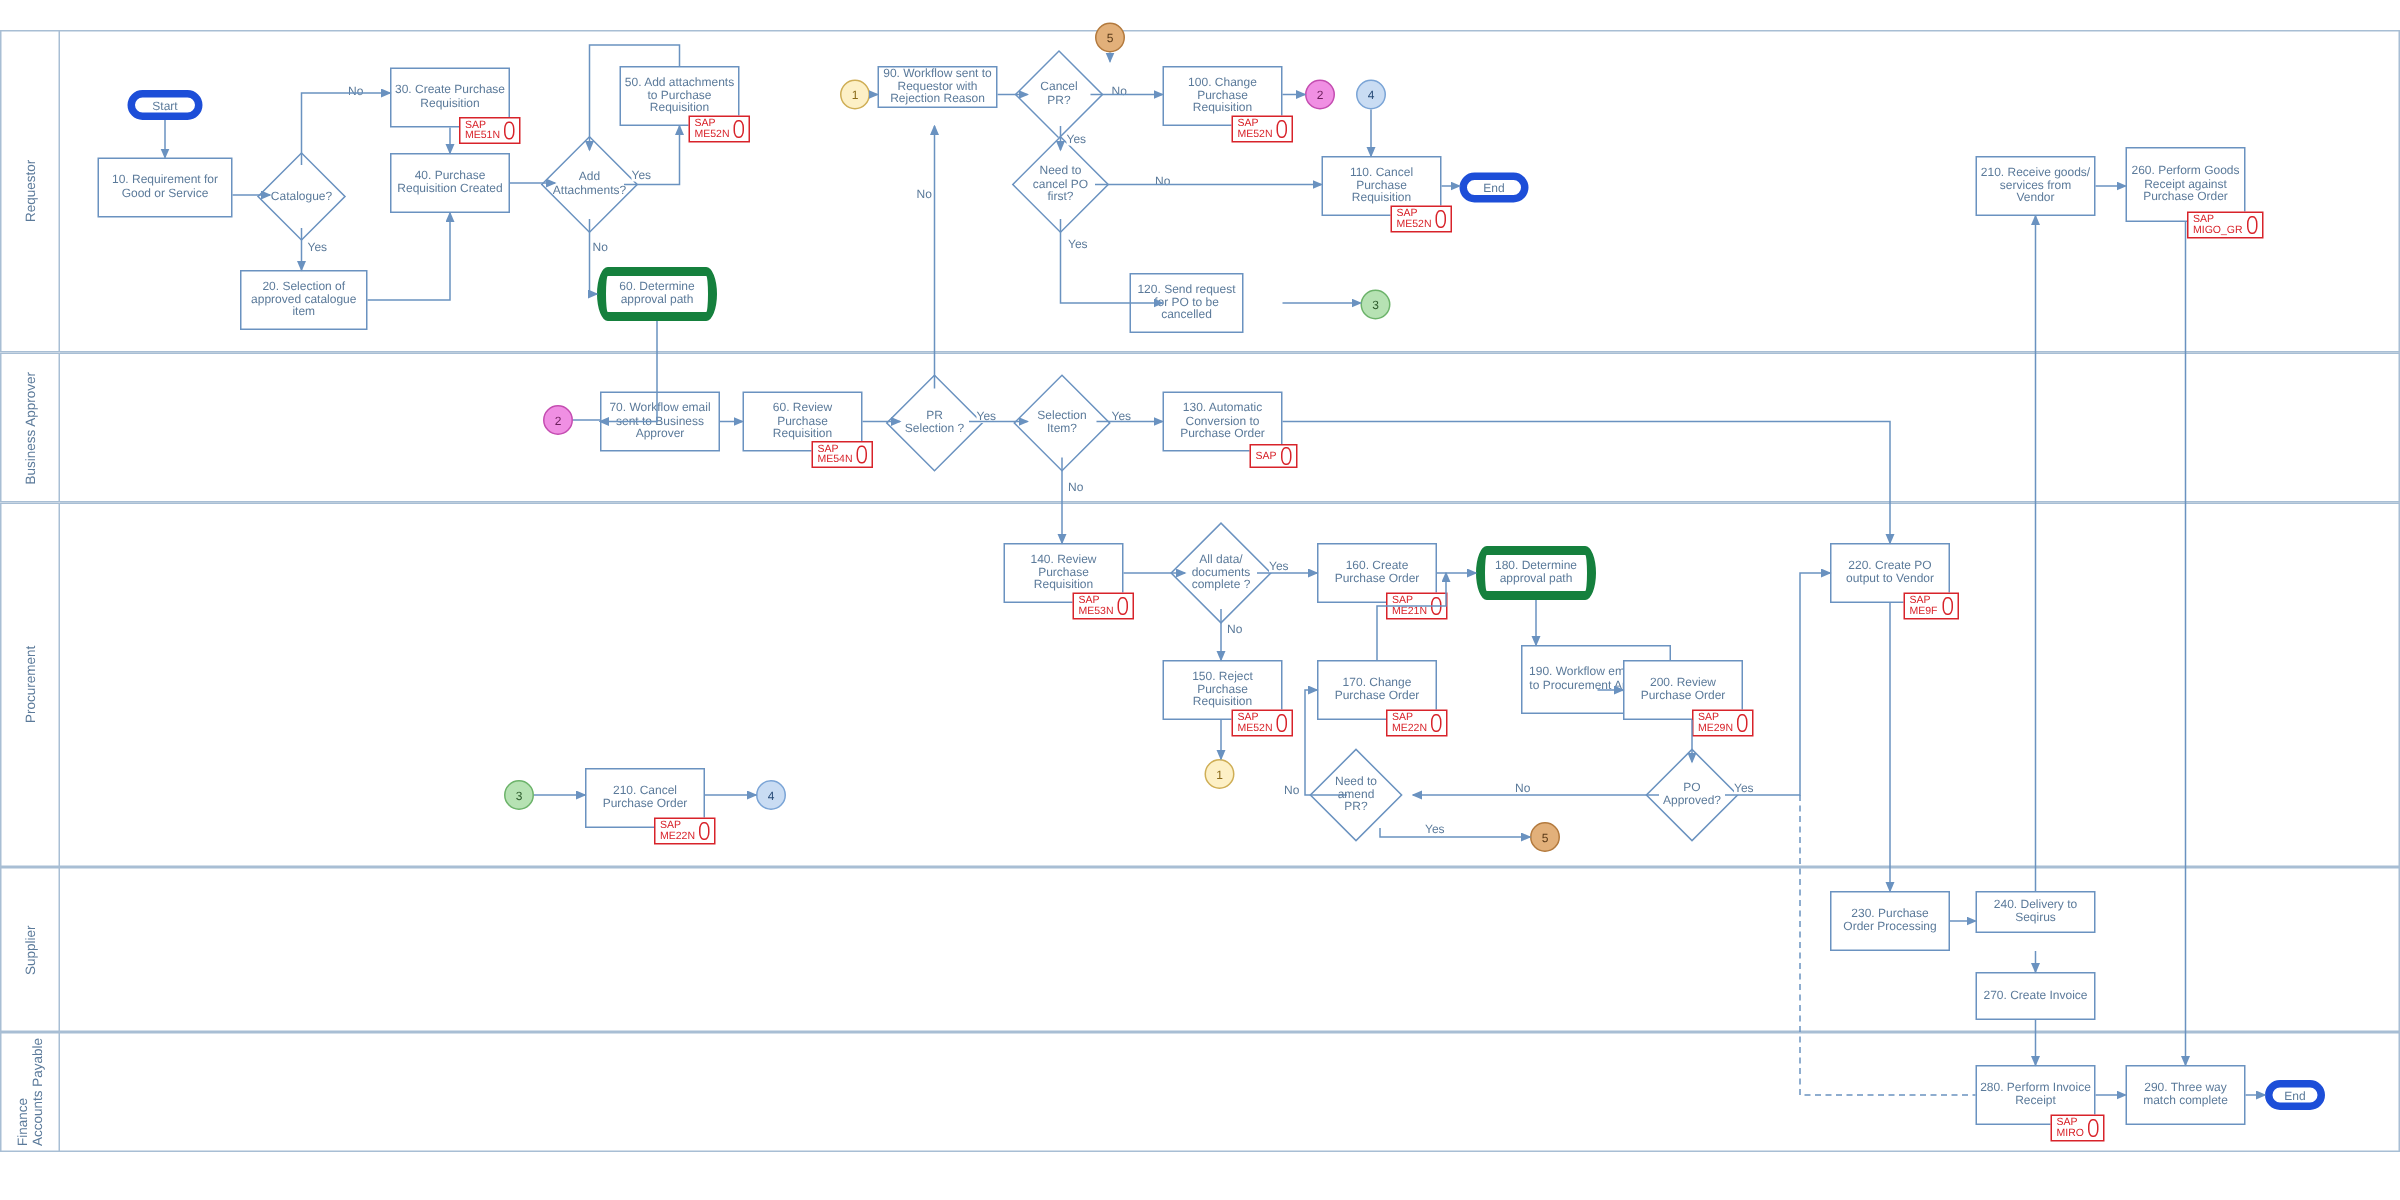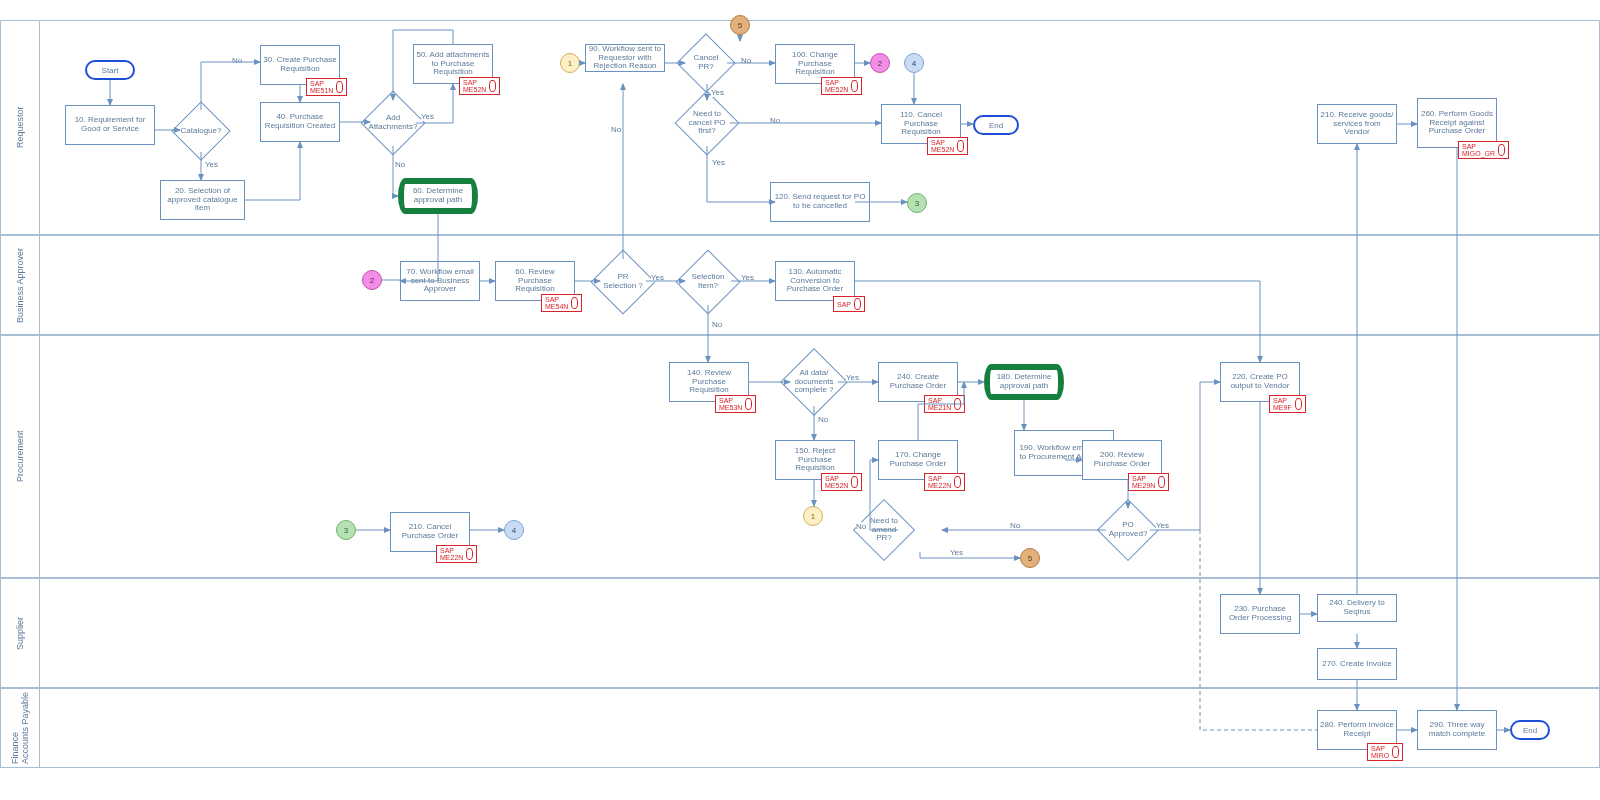--- a/index.html
+++ b/index.html
@@ -1,21 +1,21 @@
 <!DOCTYPE html>
 <html><head>
 <meta charset="utf-8">
 <style>
 body{margin:0;padding:0;background:#fff;font-family:Arial,sans-serif;font-size:8px;color:#5b7a9a}
 .canvas{position:relative;width:1600px;height:800px}
 .lane-label{position:absolute;left:0;width:40px;display:flex;align-items:center;justify-content:center;writing-mode:vertical-rl;transform:rotate(180deg);border:1px solid #a8bed4;background:#fff;color:#5b7a9a;font-size:9px;box-sizing:border-box}
 .lane-body{position:absolute;left:40px;right:0;border:1px solid #a8bed4;border-left:none;box-sizing:border-box}
 .box{position:absolute;border:1px solid #6a92c0;background:#fff;display:flex;align-items:center;justify-content:center;text-align:center;padding:2px;box-sizing:border-box;line-height:1.1}
 .dbox{position:absolute;border:6px solid #15803d;background:#fff;border-radius:8px 8px 8px 8px / 20px 20px 20px 20px;display:flex;align-items:center;justify-content:center;text-align:center;padding:4px 6px;box-sizing:border-box;line-height:1.1}
-.term{position:absolute;border:2px solid #1d4ed8;background:#fff;border-radius:14px;display:flex;align-items:center;justify-content:center;box-sizing:border-box}
+.term{position:absolute;border:5px solid #1d4ed8;background:#fff;border-radius:14px;display:flex;align-items:center;justify-content:center;box-sizing:border-box}
 .diamond{position:absolute;display:flex;align-items:center;justify-content:center;text-align:center;line-height:1.1}
 .diamond::before{content:"";position:absolute;inset:0;border:1px solid #6a92c0;background:#fff;transform:rotate(45deg)}
 .diamond span{position:relative;z-index:1;padding:2px}
 .sap{position:absolute;border:1px solid #d8232a;color:#d8232a;background:#fff;font-size:7px;padding:1px 3px;display:flex;align-items:center;gap:3px;line-height:1}
 .sap::after{content:"";width:5px;height:10px;border:1px solid #d8232a;border-radius:3px/5px;display:inline-block}
 .circ{position:absolute;width:20px;height:20px;border-radius:50%;display:flex;align-items:center;justify-content:center;font-size:8px;box-sizing:border-box}
 .c1{background:#fdf0c6;border:1px solid #cfae55;color:#8a6a1a}
 .c2{background:#f08fe3;border:1px solid #c44db1;color:#6a1d5a}
 .c3{background:#b6e2b3;border:1px solid #6cb36a;color:#2e5c2d}
 .c4{background:#c9dcf3;border:1px solid #7aa4d6;color:#2a4e7a}
@@ -73,21 +73,21 @@
 <div class="circ c4" style="left:904px;top:53px">4</div>
 <div class="circ c5" style="left:730px;top:15px">5</div>
 
 <div class="diamond" style="left:684px;top:100px;width:46px;height:46px">
       <span>Need to cancel PO first?</span>
     </div>
 <div class="box" style="left:881px;top:104px;width:80px;height:40px">110. Cancel Purchase Requisition</div>
 <div class="sap" style="left:927px;top:137px;white-space:pre">SAP
 ME52N</div>
 <div class="term" style="left:973px;top:115px;width:46px;height:20px">End</div>
-<div class="box" style="left:770px;top:182px;width:100px;height:40px">120. Send request for PO to be cancelled</div>
+<div class="box" style="left:753px;top:182px;width:76px;height:40px">120. Send request for PO to be cancelled</div>
 <div class="circ c3" style="left:907px;top:193px">3</div>
 
 <div class="box" style="left:1317px;top:104px;width:80px;height:40px">210. Receive goods/ services from Vendor</div>
 <div class="box" style="left:1417px;top:98px;width:80px;height:50px">260. Perform Goods Receipt against Purchase Order</div>
 <div class="sap" style="left:1458px;top:141px;white-space:pre">SAP
 MIGO_GR</div>
 
 <div class="circ c2" style="left:362px;top:270px">2</div>
 <div class="box" style="left:400px;top:261px;width:80px;height:40px">70. Workflow email sent to Business Approver</div>
 <div class="box" style="left:495px;top:261px;width:80px;height:40px">60. Review Purchase Requisition</div>
@@ -105,35 +105,35 @@
 <div class="box" style="left:669px;top:362px;width:80px;height:40px">140. Review Purchase Requisition</div>
 <div class="sap" style="left:715px;top:395px;white-space:pre">SAP
 ME53N</div>
 <div class="diamond" style="left:790px;top:358px;width:48px;height:48px">
       <span>All data/ documents complete ?</span>
     </div>
 <div class="box" style="left:775px;top:440px;width:80px;height:40px">150. Reject Purchase Requisition</div>
 <div class="sap" style="left:821px;top:473px;white-space:pre">SAP
 ME52N</div>
 <div class="circ c1" style="left:803px;top:506px">1</div>
-<div class="box" style="left:878px;top:362px;width:80px;height:40px">240. Create Purchase Order</div>
+<div class="box" style="left:878px;top:362px;width:80px;height:40px">160. Create Purchase Order</div>
 <div class="sap" style="left:924px;top:395px;white-space:pre">SAP
 ME21N</div>
 <div class="box" style="left:878px;top:440px;width:80px;height:40px">170. Change Purchase Order</div>
 <div class="sap" style="left:924px;top:473px;white-space:pre">SAP
 ME22N</div>
 <div class="dbox" style="left:984px;top:364px;width:80px;height:36px">180. Determine approval path</div>
 <div class="box" style="left:1014px;top:430px;width:100px;height:46px">190. Workflow email sent to Procurement Approver</div>
 <div class="box" style="left:1082px;top:440px;width:80px;height:40px">200. Review Purchase Order</div>
 <div class="sap" style="left:1128px;top:473px;white-space:pre">SAP
 ME29N</div>
 <div class="diamond" style="left:1106px;top:508px;width:44px;height:44px">
       <span>PO Approved?</span>
     </div>
-<div class="diamond" style="left:862px;top:508px;width:44px;height:44px">
+<div class="diamond" style="left:882px;top:508px;width:44px;height:44px">
       <span>Need to amend PR?</span>
     </div>
 <div class="circ c5" style="left:1020px;top:548px">5</div>
 
 <div class="circ c3" style="left:336px;top:520px">3</div>
 <div class="box" style="left:390px;top:512px;width:80px;height:40px">210. Cancel Purchase Order</div>
 <div class="sap" style="left:436px;top:545px;white-space:pre">SAP
 ME22N</div>
 <div class="circ c4" style="left:504px;top:520px">4</div>
 

